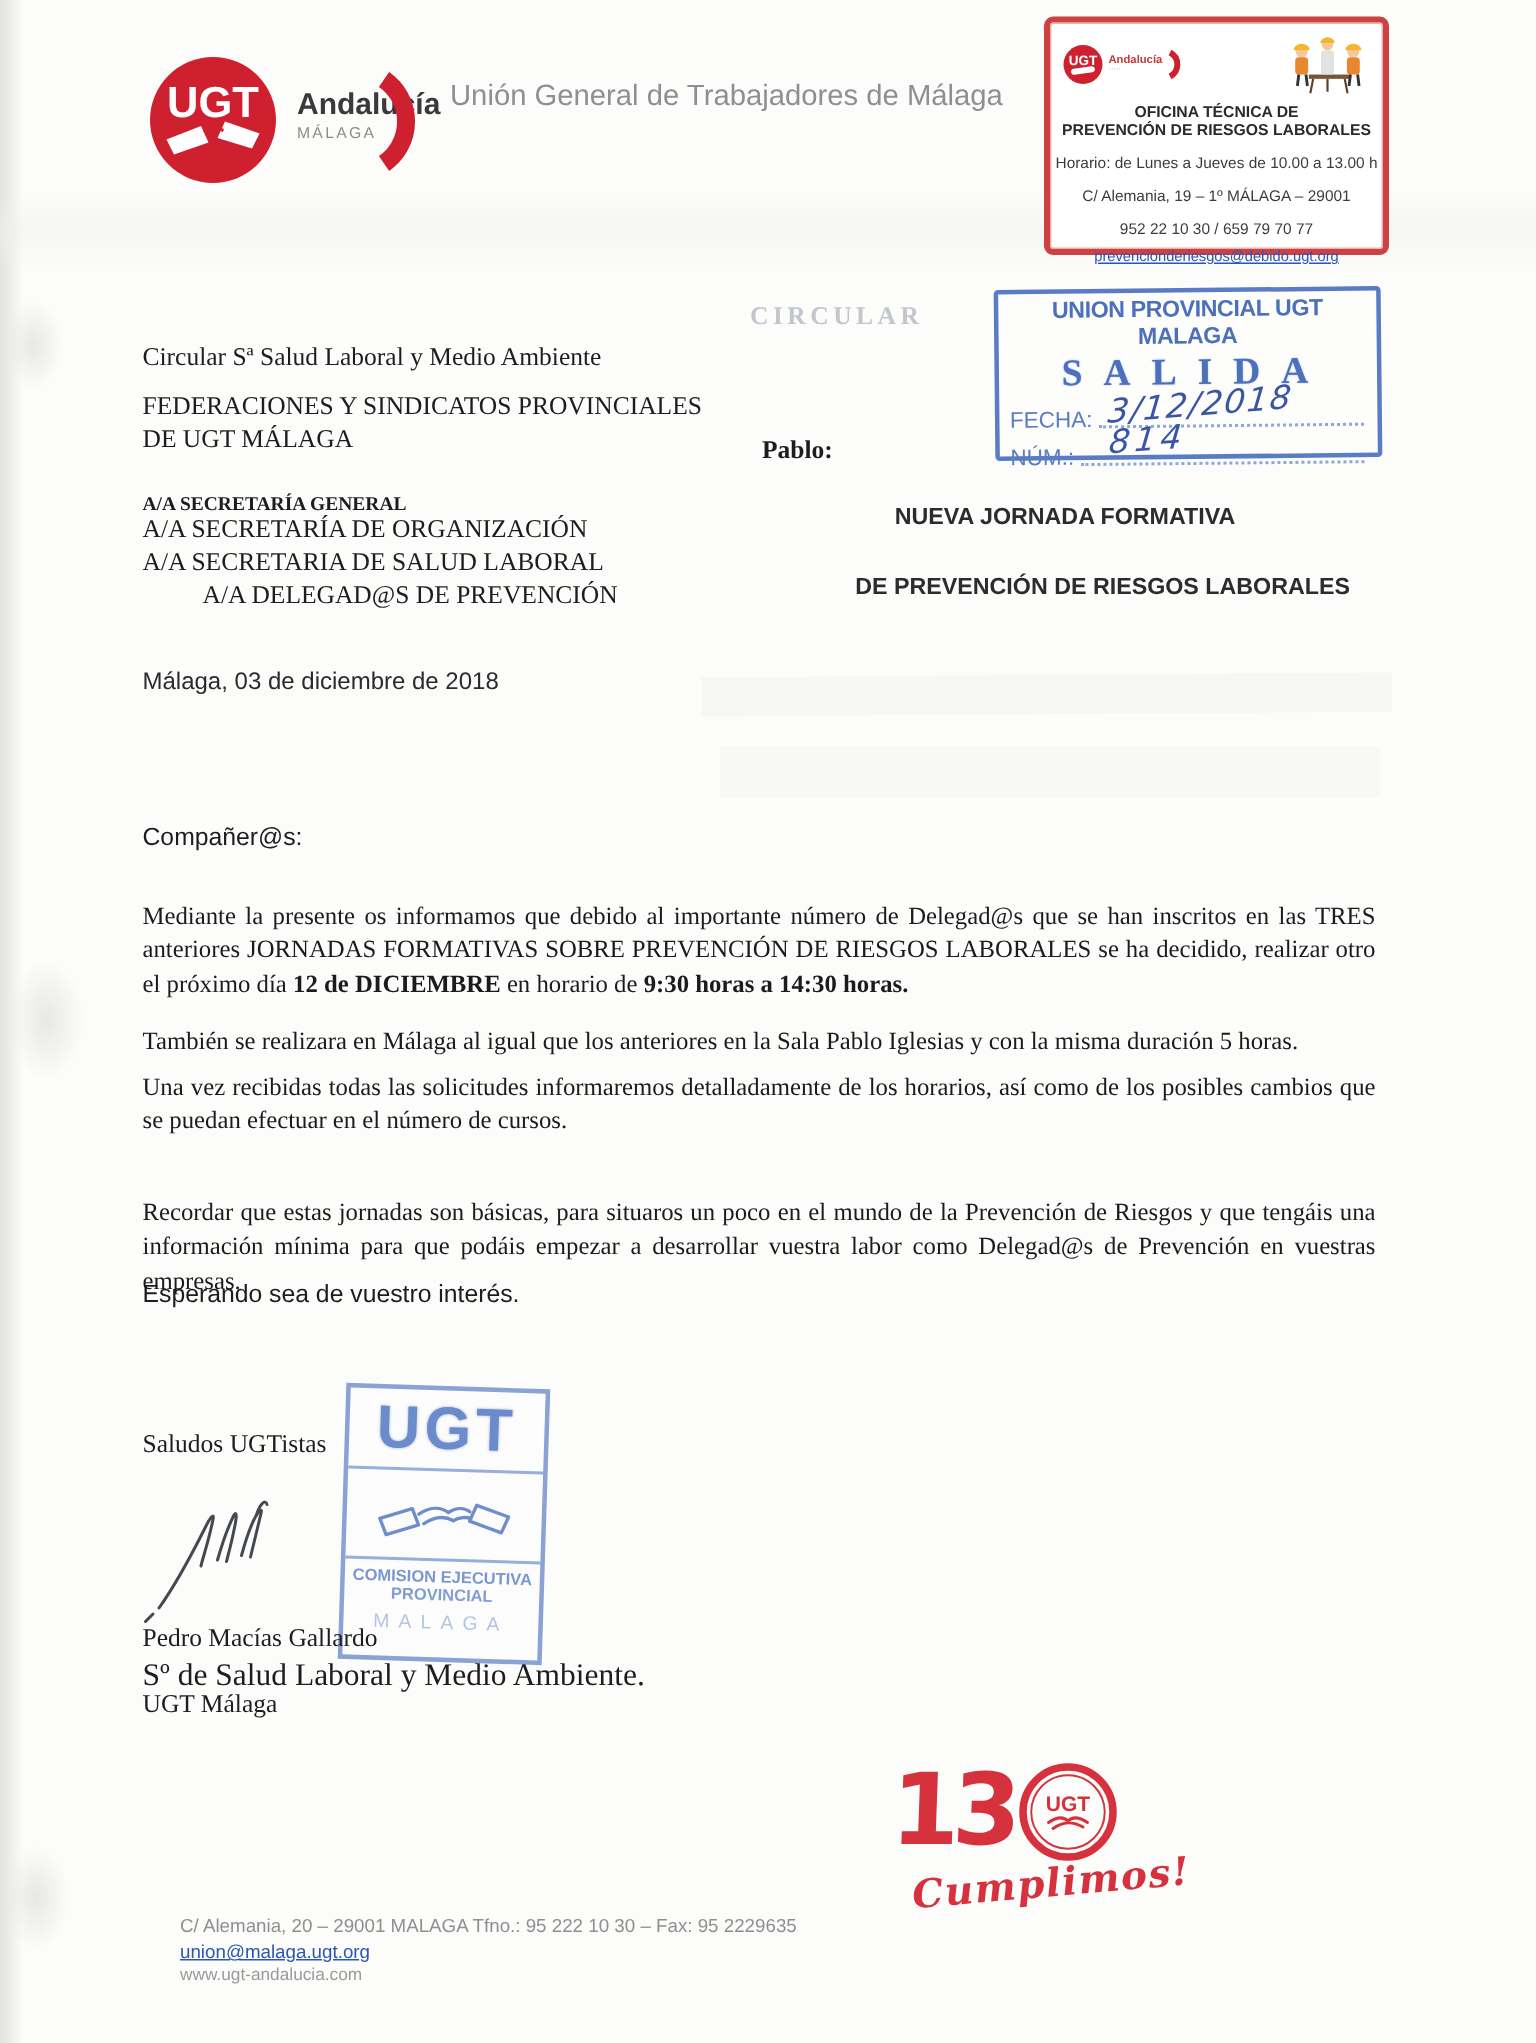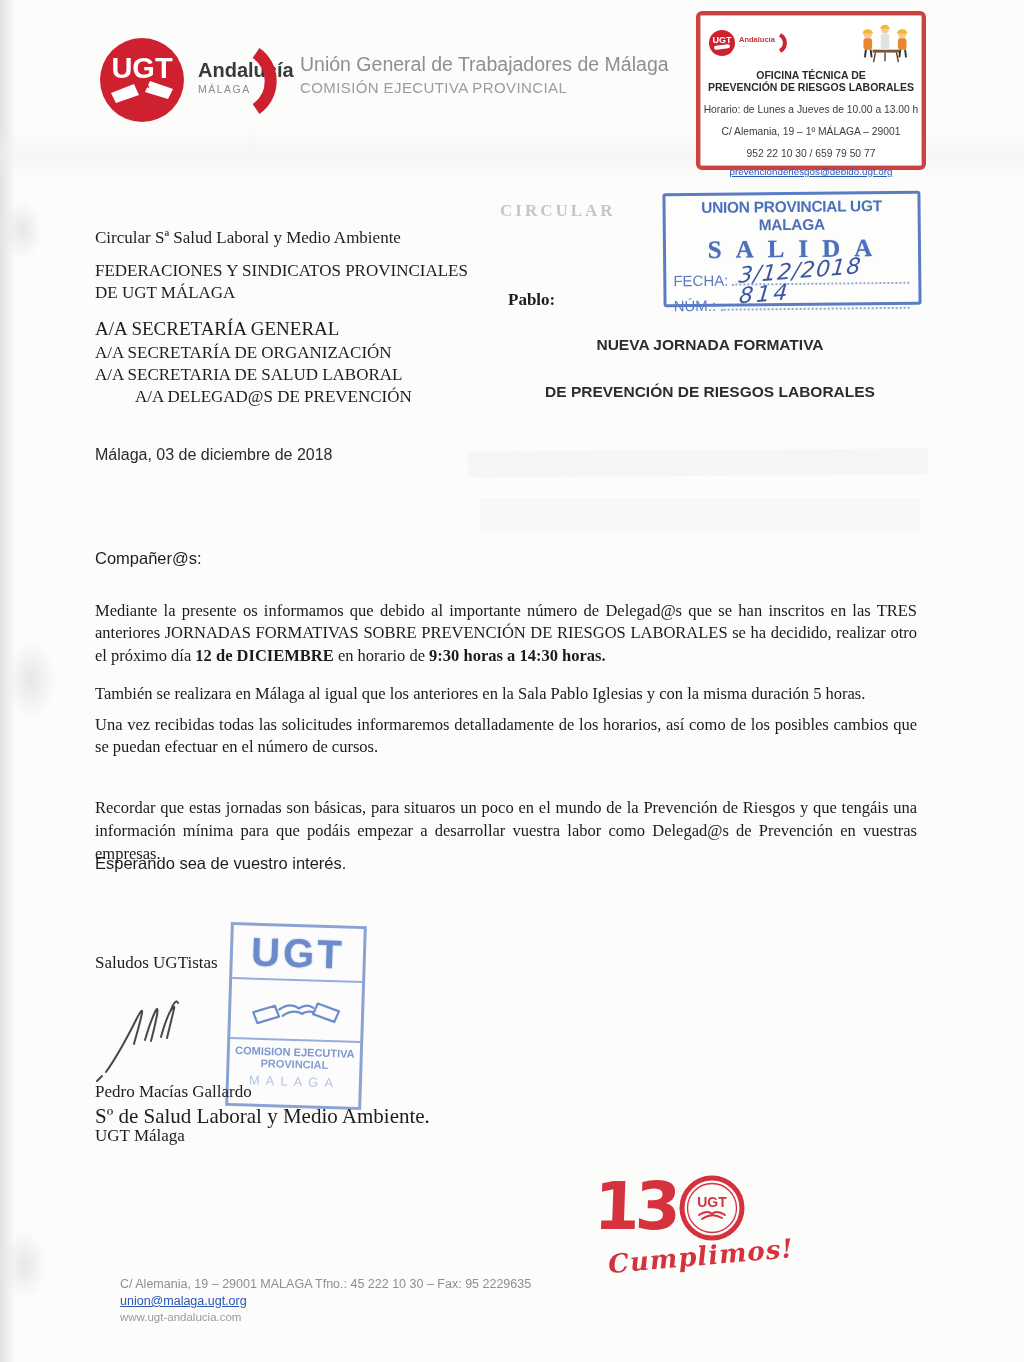--- a/index.html
+++ b/index.html
@@ -49,30 +49,30 @@
   .reg-dots{flex:1;border-bottom:2px dotted #8fa6d9;margin:0 2px 3px 4px;}
   .hand{position:absolute;font-family:"DejaVu Sans",sans-serif;font-style:italic;color:#3b55a5;
     transform:skewX(-10deg) rotate(-4deg);font-weight:500;}
   .hand-date{left:66px;top:-10px;font-size:22px;letter-spacing:1px;}
   .hand-num{left:66px;top:-12px;font-size:22px;letter-spacing:3px;}
   
   .abs{position:absolute;}
   .ref-line{left:95px;top:228px;font-size:17px;}
   .addr1{left:95px;top:261px;font-size:17px;}
   .addr2{left:95px;top:283px;font-size:17px;}
-  .rcp0{left:95px;top:318px;font-size:19px;}
+  .rcp0{left:95px;top:328px;font-size:13px;font-weight:bold;}
   .rcp1{left:95px;top:343px;font-size:17px;}
   .rcp2{left:95px;top:365px;font-size:17px;text-align:center;}
   .rcp3{left:95px;top:387px;font-size:17px;margin-left:40px;}
   .dateline{left:95px;top:446px;font-family:"Liberation Sans",sans-serif;font-size:16px;color:#2b2b2b;}
   
   .asunto{left:508px;top:290px;font-size:17px;font-weight:bold;}
   .subj1{left:520px;top:336px;width:380px;text-align:center;font-family:"Liberation Sans",sans-serif;
     font-size:15.5px;font-weight:bold;color:#2c2c2e;}
-  .subj2{left:520px;top:383px;width:380px;text-align:center;font-family:"Liberation Sans",sans-serif;
+  .subj2{left:520px;top:383px;width:380px;text-align:right;font-family:"Liberation Sans",sans-serif;
     font-size:15.5px;font-weight:bold;color:#2c2c2e;}
   
   .salutation{left:95px;top:549px;font-family:"Liberation Sans",sans-serif;font-size:16.5px;}
   .body-p{position:absolute;left:95px;width:822px;text-align:justify;font-size:16.5px;line-height:1.38;color:#1b1b1d;}
   .p1{top:583px;} .p2{top:666px;} .p3{top:697px;} .p4{top:751px;margin-top:46px;}
   .closing{left:95px;top:854px;font-family:"Liberation Sans",sans-serif;font-size:16.5px;}
   .farewell{left:95px;top:953px;font-size:17px;}
   .signature{position:absolute;left:92px;top:982px;}
   
   .seal{position:absolute;left:228px;top:924px;width:130px;height:178px;border:3px solid rgba(90,124,196,.8);
@@ -126,21 +126,20 @@
   </svg>
   <div class="logo-txt">
     <div class="logo-region">Andalucía</div>
     <div class="logo-city">MÁLAGA</div>
   </div>
   <svg class="logo-arc" width="36" height="80" viewBox="0 0 36 80">
     <path d="M6 12 A34 34 0 0 1 6 68" fill="none" stroke="#cf2030" stroke-width="12"></path>
   </svg>
   <div class="org-block">
     <div class="org-name">Unión General de Trabajadores de Málaga</div>
-    <div class="org-sub">COMISIÓN EJECUTIVA PROVINCIAL</div>
   </div>
 
   <div class="office-box">
     <div class="ob-top">
       <div class="ob-mini">
         <svg width="28" height="28" viewBox="0 0 28 28">
           <circle cx="14" cy="14" r="13" fill="#cf2030"></circle>
           <text x="14" y="14" text-anchor="middle" font-family="Liberation Sans, sans-serif" font-weight="bold" font-size="9" fill="#fff">UGT</text>
           <rect x="6" y="16" width="16" height="4" rx="2" fill="#fff" transform="rotate(-8 14 18)"></rect>
         </svg>
@@ -165,21 +164,21 @@
         <circle cx="48" cy="14" r="4.2" fill="#f6c79b"></circle>
         <path d="M42.5 13 a5.5 4.5 0 0 1 11 0 Z" fill="#f4b72c"></path>
         <rect x="43.5" y="18" width="9" height="12" rx="2.5" fill="#e8872e"></rect>
         <path d="M46 30 l-1 8 M51 30 l1 8" stroke="#333" stroke-width="2"></path>
       </svg>
     </div>
     <div class="ob-t1">OFICINA TÉCNICA DE</div>
     <div class="ob-t2">PREVENCIÓN DE RIESGOS LABORALES</div>
     <div class="ob-line">Horario: de Lunes a Jueves de 10.00 a 13.00 h</div>
     <div class="ob-line">C/ Alemania, 19 – 1º  MÁLAGA – 29001</div>
-    <div class="ob-line">952 22 10 30 / 659 79 50 77</div>
+    <div class="ob-line">952 22 10 30 / 659 79 70 77</div>
     <a class="ob-email" href="#">prevencionderiesgos@debido.ugt.org</a>
   </div>
 
   <div class="circular-label abs">CIRCULAR</div>
 
   <div class="reg-stamp">
     <div class="reg-org">UNION PROVINCIAL UGT MALAGA</div>
     <div class="reg-salida">SALIDA</div>
     <div class="reg-row">
       <span>FECHA:</span>
@@ -257,17 +256,17 @@
         <text x="34" y="33" text-anchor="middle" font-family="Liberation Sans, sans-serif" font-weight="bold" font-size="14" fill="#d5323e">UGT</text>
         <g fill="none" stroke="#d5323e" stroke-width="2" stroke-linecap="round">
           <path d="M21 41 C 27 37, 31 37, 34 40 C 37 37, 41 37, 47 41"></path>
           <path d="M24 45 C 31 40, 37 40, 44 44"></path>
         </g>
       </svg>
     </div>
     <div class="anniv-slogan"><span>Cumplimos!</span></div>
   </div>
 
-  <div class="abs foot1">C/ Alemania, 19 – 29001  MALAGA Tfno.: 45 222 10 30 – Fax: 95 2229635</div>
+  <div class="abs foot1">C/ Alemania, 20 – 29001  MALAGA Tfno.: 95 222 10 30 – Fax: 95 2229635</div>
   <a class="abs foot-email" href="#">union@malaga.ugt.org</a>
   <div class="abs foot-web">www.ugt-andalucia.com</div>
 
 </div>
 
 </body></html>

